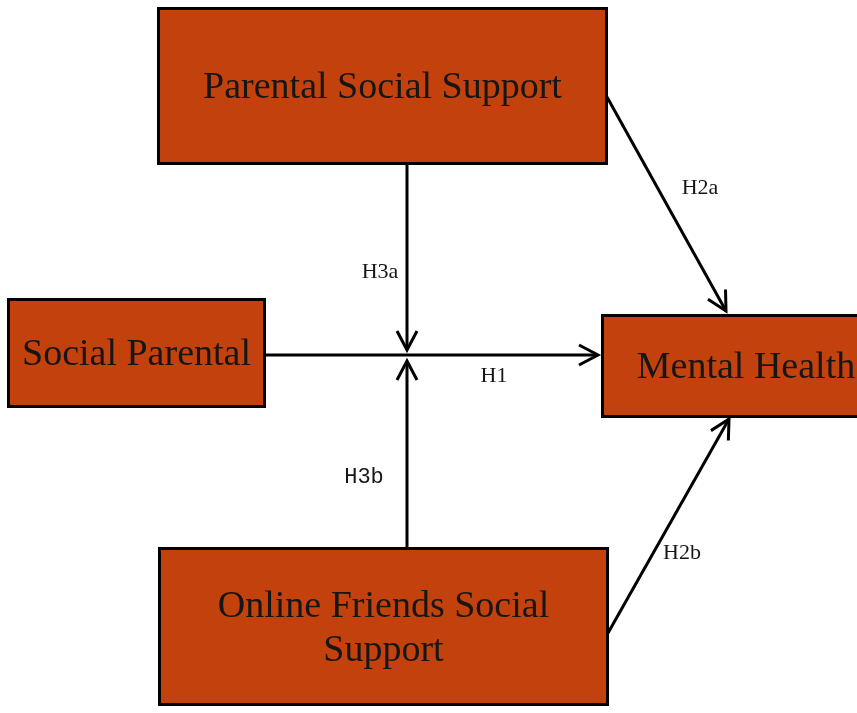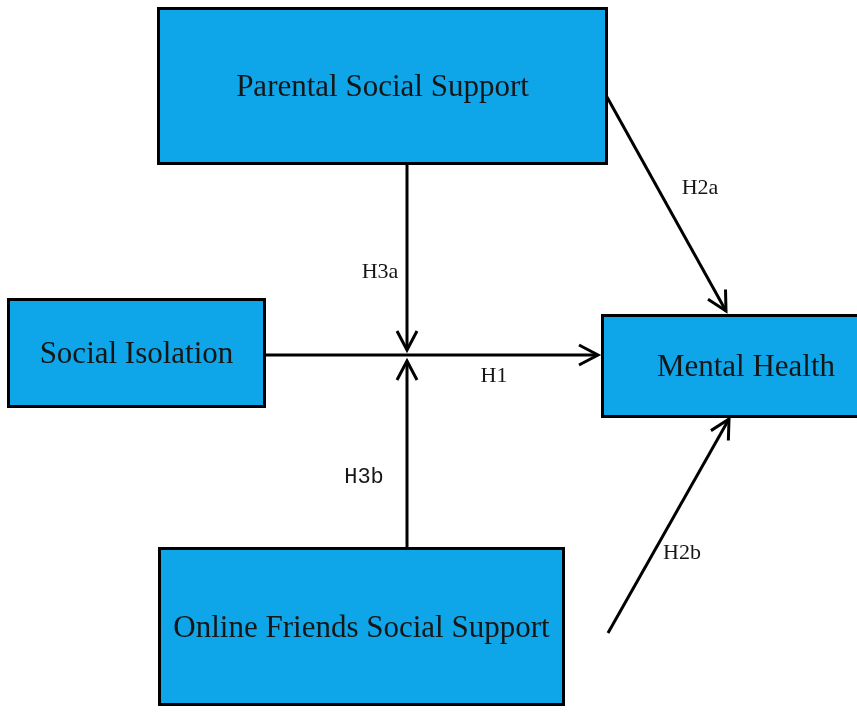--- a/index.html
+++ b/index.html
@@ -14,32 +14,32 @@
   }
   .arrows-layer {
     position: absolute;
     left: 0; top: 0;
     width: 857px; height: 713px;
   }
   .node {
     position: absolute;
     box-sizing: border-box;
     border: 3px solid #000000;
-    background: #0ea5e9;
+    background: #c2410c;
     display: flex;
     align-items: center;
     justify-content: center;
-    text-align: right;
-    font-size: 31px;
+    text-align: center;
+    font-size: 38px;
     line-height: 1.15;
   }
   .node-parental { left: 157px; top: 7px;   width: 451px; height: 158px; }
   .node-isolation{ left: 7px;   top: 298px; width: 259px; height: 110px; }
   .node-mental   { left: 601px; top: 314px; width: 290px; height: 104px; }
-  .node-online   { left: 158px; top: 547px; width: 407px; height: 159px; }
+  .node-online   { left: 158px; top: 547px; width: 451px; height: 159px; }
   .edge-label {
     position: absolute;
     transform: translate(-50%, -50%);
     font-size: 22px;
     white-space: nowrap;
     background: transparent;
   }
   .lbl-h3a { left: 380px; top: 271px; }
   .lbl-h1  { left: 494px; top: 375px; }
   .lbl-h3b { left: 364px; top: 477px; font-family: Liberation Mono, monospace; }
@@ -67,21 +67,21 @@
     <line x1="607" y1="97" x2="726" y2="311" stroke="#000000" stroke-width="3" marker-end="url(#arrowhead)"></line>
 
     <line x1="608" y1="633" x2="729" y2="419" stroke="#000000" stroke-width="3" marker-end="url(#arrowhead)"></line>
   </svg>
 
   <div class="node node-parental">
     <span>Parental Social Support</span>
   </div>
 
   <div class="node node-isolation">
-    <span>Social Isolation</span>
+    <span>Social Parental</span>
   </div>
 
   <div class="node node-mental">
     <span>Mental Health</span>
   </div>
 
   <div class="node node-online">
     <span>Online Friends Social Support</span>
   </div>
 

